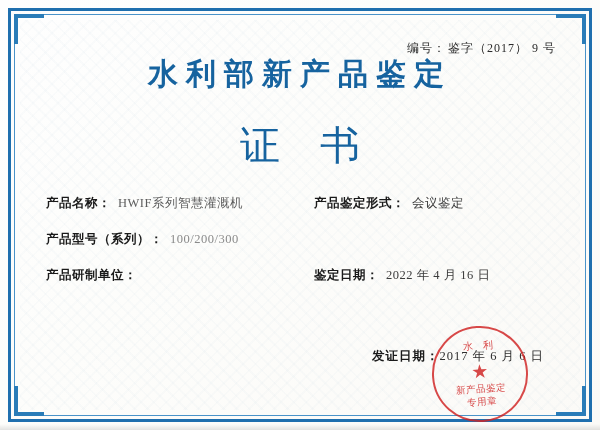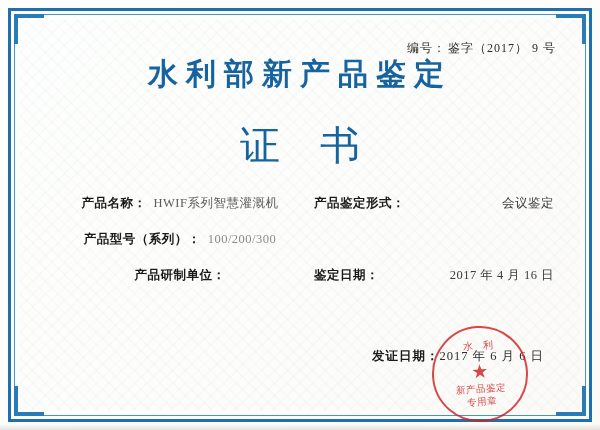--- a/index.html
+++ b/index.html
@@ -105,22 +105,22 @@
     width: 508px;
   }
   .field-row {
     display: flex;
     margin-bottom: 19px;
   }
   .field-col {
     display: flex;
     align-items: baseline;
   }
-  .field-col.left  { width: 268px; justify-content: center; }
-  .field-col.right { width: 240px; justify-content: space-between; }
+  .field-col.left  { width: 268px; }
+  .field-col.right { width: 240px; }
   .f-label {
     font-size: 12.5px;
     font-weight: bold;
     color: #1a1a1a;
     white-space: nowrap;
     letter-spacing: 0.5px;
   }
   .f-value {
     font-size: 12.5px;
     color: #3b3b3b;
@@ -232,21 +232,21 @@
         <span class="f-value faded">100/200/300</span>
       </div>
     </div>
 
     <div class="field-row">
       <div class="field-col left">
         <span class="f-label">产品研制单位：</span>
       </div>
       <div class="field-col right">
         <span class="f-label">鉴定日期：</span>
-        <span class="f-value">2017 年 4 月 16 日</span>
+        <span class="f-value">2022 年 4 月 16 日</span>
       </div>
     </div>
 
   </div>
 
   <div class="issue-row">
     <span>发证日期：</span><span class="date-part">2017 年 6 月  6 日</span>
   </div>
 
   <div class="seal">

